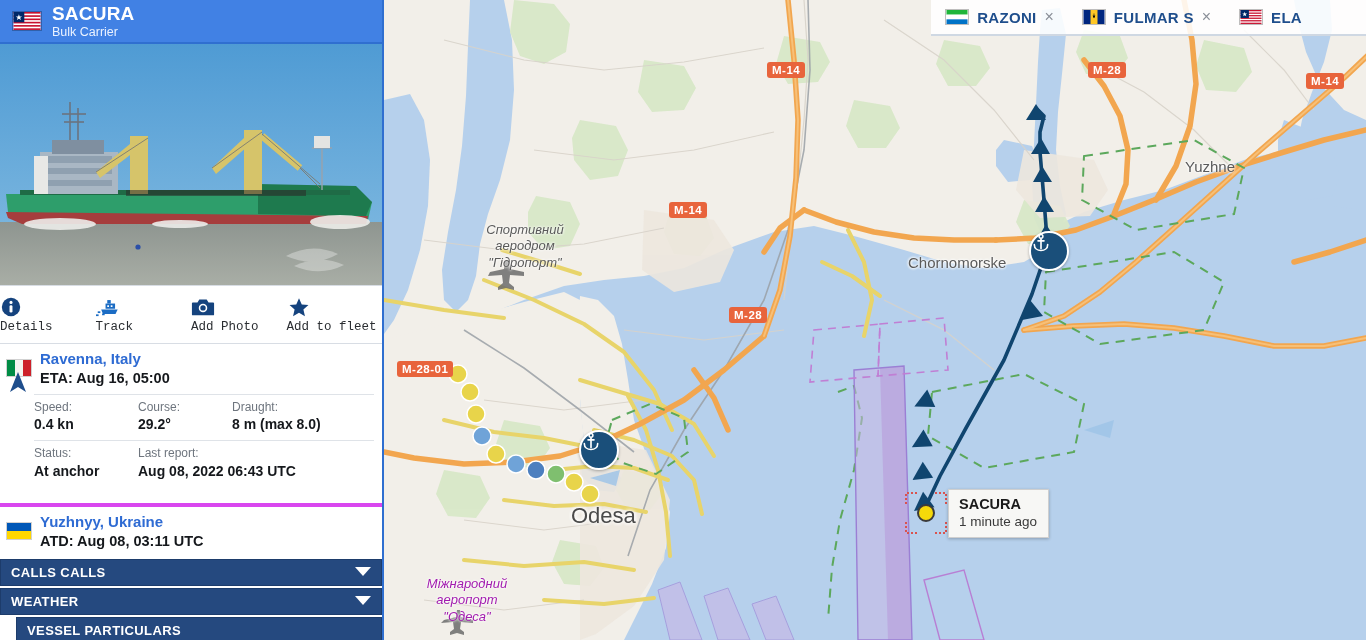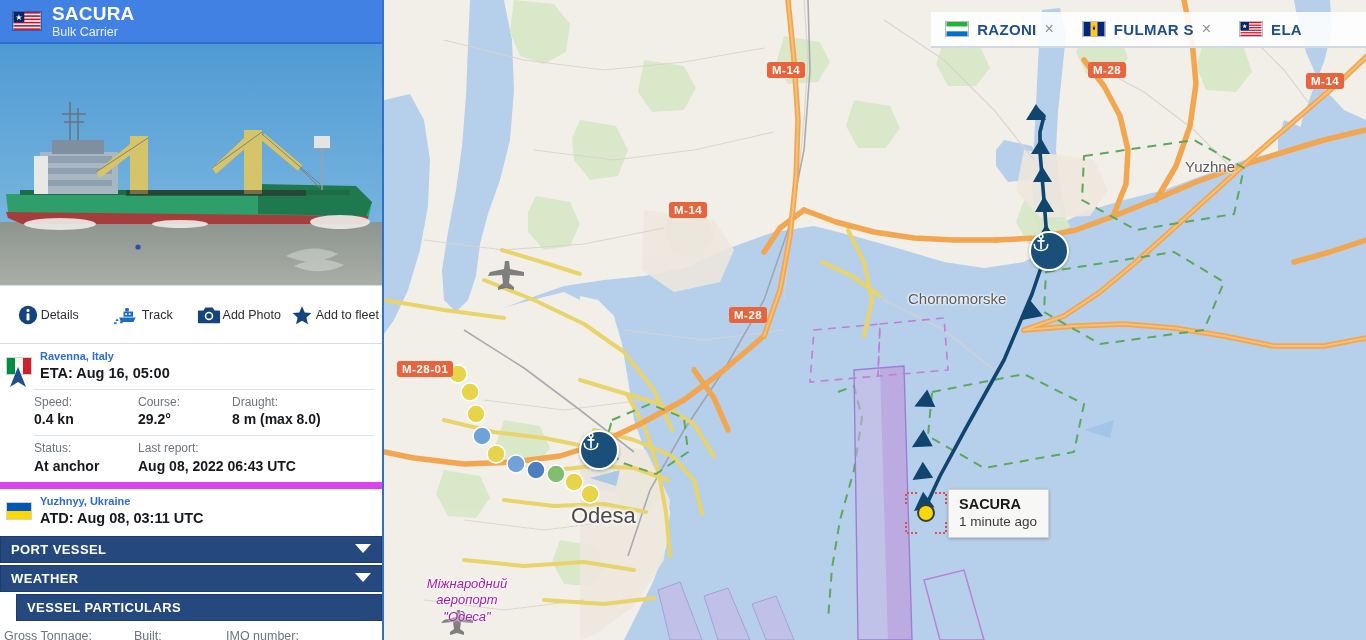--- a/index.html
+++ b/index.html
@@ -15,21 +15,21 @@
   #map {
     position: absolute; left: 384px; top: 0;
     width: 982px; height: 640px;
     background: #B6D0EC;
     overflow: hidden;
   }
   #map svg { position: absolute; left: 0; top: 0; }
 
   
   #tabbar {
-    position: absolute; left: 384px; top: 12px;
+    position: absolute; left: 384px; top: 0;
     width: 982px; height: 36px;
     display: flex; justify-content: flex-end; align-items: flex-start;
     pointer-events: none;
   }
   .tab {
     display: flex; align-items: center; gap: 8px;
     padding: 0 14px; height: 36px;
     background: rgba(255,255,255,0.88);
     border-bottom: 2px solid #cfd8e3;
     pointer-events: auto;
@@ -68,35 +68,35 @@
     overflow: hidden;
     border-bottom: 1px solid #d8dde4;
   }
 
   
   #actions {
     display: flex; height: 58px; border-bottom: 1px solid #d8dde4;
     background: #fff;
   }
   .action {
-    flex: 1; display: flex; flex-direction: row;
-    align-items: center; justify-content: center; gap: 2px;
+    flex: 1; display: flex; flex-direction: column;
+    align-items: flex-start; justify-content: center; gap: 2px; font-family: Liberation Mono, monospace;
   }
   .action svg { display: block; }
   .action-label { font-size: 12.5px; color: #2a2d31; }
 
   
   #voyage { position: relative; padding-left: 0; }
   .voy-row { display: flex; align-items: flex-start; }
   .voy-gutter { width: 34px; flex: 0 0 34px; position: relative; }
   .voy-body { flex: 1; padding-right: 8px; }
 
   .port-row { display: flex; align-items: center; gap: 0; padding: 6px 0 7px 0; }
   .port-flag { width: 26px; height: 18px; margin-left: 6px; margin-right: 8px; flex: 0 0 auto; border: 1px solid rgba(0,0,0,.18); }
-  .port-name { color: #2E6BD3; font-weight: bold; font-size: 11px; line-height: 1.25; }
+  .port-name { color: #2E6BD3; font-weight: bold; font-size: 15px; line-height: 1.25; }
   .port-eta { color: #15181c; font-weight: bold; font-size: 14.5px; line-height: 1.25; }
 
   .stat-block { border-top: 1px solid #dfe3e8; padding: 5px 0 6px 0; display: flex; }
   .stat {  }
   .stat-label { font-size: 12px; color: #6e757e; line-height: 1.3; }
   .stat-value { font-size: 14px; color: #15181c; font-weight: bold; line-height: 1.35; }
 
   
   .dotline {
     position: absolute; left: 17px; top: 0; bottom: 16px;
@@ -325,24 +325,29 @@
 
         <g fill="#6b6b6b" opacity="0.85">
           <path d="M106,272 l14,-3 l1,-8 l4,0 l1,8 l14,3 l0,4 l-14,-1 l-1,8 l5,4 l0,3 l-8,-2 l-8,2 l0,-3 l5,-4 l-1,-8 l-14,1 z"></path>
           <path d="M60,620 l12,-3 l1,-7 l3,0 l1,7 l12,3 l0,3 l-12,-1 l-1,7 l4,3 l0,3 l-7,-2 l-7,2 l0,-3 l4,-3 l-1,-7 l-12,1 z"></path>
         </g>
       </g>
     </svg>
 
     <div>
       <div style="position:absolute;left:801px;top:158px;font-size:15px;color:#5a5a5a;text-shadow:0 0 3px #fff,0 0 3px #fff,0 0 3px #fff;">Yuzhne</div>
-      <div style="position:absolute;left:524px;top:254px;font-size:15px;color:#5a5a5a;text-shadow:0 0 3px #fff,0 0 3px #fff,0 0 3px #fff;margin-top:36px;">Chornomorske</div>
+      <div style="position:absolute;left:524px;top:254px;font-size:15px;color:#5a5a5a;text-shadow:0 0 3px #fff,0 0 3px #fff,0 0 3px #fff;">Chornomorske</div>
       <div style="position:absolute;left:174px;top:503px;font-size:22px;color:#4a4a4a;text-shadow:0 0 4px #fff,0 0 4px #fff,0 0 4px #fff;margin-left:13px;">Odesa</div>
     </div>
 
+    <div style="position:absolute;left:76px;top:222px;width:130px;text-align:center;font-style:italic;font-size:13px;color:#5a5a5a;line-height:1.25;text-shadow:0 0 3px #fff,0 0 3px #fff;">
+      <div>Спортивний</div>
+      <div>аеродром</div>
+      <div>"Гідропорт"</div>
+    </div>
     <div style="position:absolute;left:8px;top:576px;width:150px;text-align:center;font-style:italic;font-size:13px;color:#a21caf;line-height:1.25;text-shadow:0 0 3px #fff,0 0 3px #fff;">
       <div>Міжнародний</div>
       <div>аеропорт</div>
       <div>"Одеса"</div>
     </div>
 
     <div>
       <div style="position:absolute;left:383px;top:62px;background:#E8643C;color:#fff;font-size:11.5px;font-weight:bold;padding:2px 5px;border-radius:3px;letter-spacing:.5px;">M-14</div>
       <div style="position:absolute;left:704px;top:62px;background:#E8643C;color:#fff;font-size:11.5px;font-weight:bold;padding:2px 5px;border-radius:3px;letter-spacing:.5px;">M-28</div>
       <div style="position:absolute;left:922px;top:73px;background:#E8643C;color:#fff;font-size:11.5px;font-weight:bold;padding:2px 5px;border-radius:3px;letter-spacing:.5px;">M-14</div>
@@ -598,34 +603,34 @@
               <div class="stat-value">At anchor</div>
             </div>
             <div class="stat">
               <div class="stat-label">Last report:</div>
               <div class="stat-value">Aug 08, 2022 06:43 UTC</div>
             </div>
           </div>
         </div>
       </div>
 
-      <div class="port-row" style="border-top:7px solid #d946ef;">
+      <div class="port-row" style="border-top:4px solid #d946ef;margin-top:16px;">
         <svg class="port-flag" viewBox="0 0 24 16">
           <rect width="24" height="8" fill="#0057B7"></rect>
           <rect y="8" width="24" height="8" fill="#FFD700"></rect>
         </svg>
         <div>
           <div class="port-name">Yuzhnyy, Ukraine</div>
           <div class="port-eta">ATD: Aug 08, 03:11 UTC</div>
         </div>
       </div>
     </div>
 
     <div class="section">
-      <span>PORT VESSEL</span>
+      <span>CALLS CALLS</span>
       <svg class="caret" width="16" height="10" viewBox="0 0 16 10">
         <polygon points="0,0 16,0 8,9" fill="#fff"></polygon>
       </svg>
     </div>
     <div class="section">
       <span>WEATHER</span>
       <svg class="caret" width="16" height="10" viewBox="0 0 16 10">
         <polygon points="0,0 16,0 8,9" fill="#fff"></polygon>
       </svg>
     </div>

